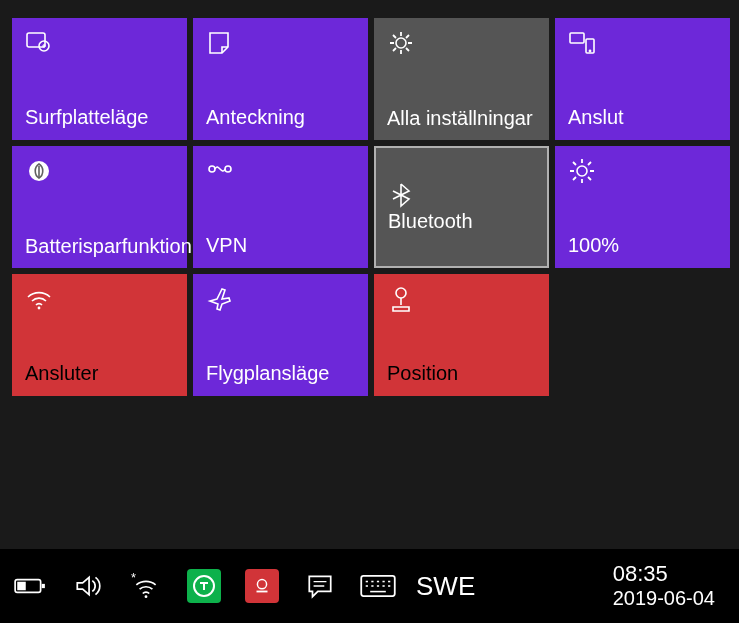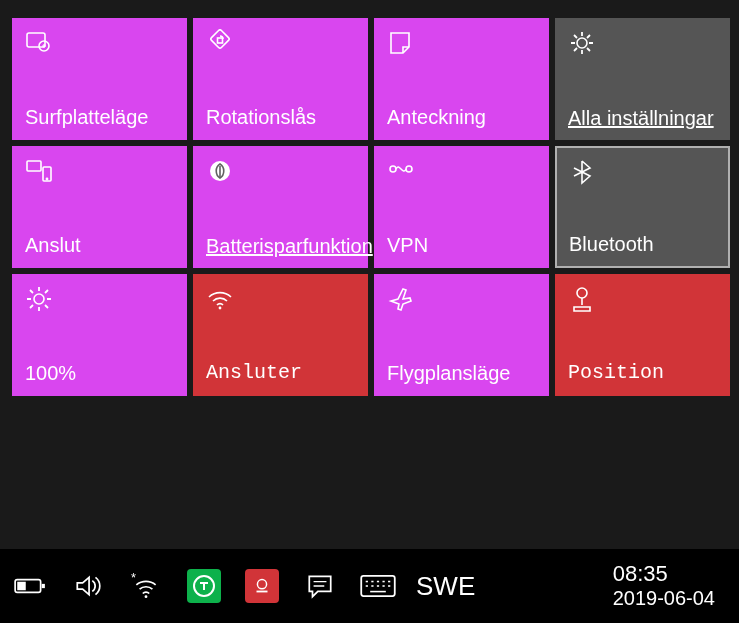--- a/index.html
+++ b/index.html
@@ -15,42 +15,42 @@
   .panel {
     position: absolute;
     left: 0; top: 0; right: 0;
     padding: 18px 12px 0 12px;
     display: grid;
     grid-template-columns: repeat(4, 175px);
     grid-auto-rows: 122px;
     gap: 6px;
   }
   .tile {
-    background: #d946ef;
+    background: #6d28d9;
     position: relative;
     padding: 10px 12px 10px 12px;
     display: flex;
     flex-direction: column;
     justify-content: space-between;
     cursor: pointer;
     border: 1px solid transparent;
   }
   .tile.dim { background: #555555; }
-  .tile.red { background: #d13438; color:#ffffff;font-family:Liberation Mono, monospace; }
-  .tile.outlined { border: 2px solid #b0b0b0; }
+  .tile.red { background: #d13438; color:#000000; }
+  .tile.outlined { border: 2px solid #b0b0b0; justify-content: center; }
   .tile .icon {
     width: 28px; height: 28px;
     display:flex; align-items:center; justify-content:center;
   }
   .tile .label {
     font-size: 20px;
     line-height: 24px;
     font-weight: 400;
   }
-  .tile .label.two-line { font-size:20px; line-height:22px;text-decoration:underline; }
+  .tile .label.two-line { font-size:20px; line-height:22px; }
   svg { stroke: #fff; fill: none; stroke-width: 1.6; }
   .red svg { stroke:#fff; }
   .taskbar {
     position: absolute;
     left:0; right:0; bottom:0;
     height: 74px;
     background: #000;
     display:flex;
     align-items:center;
     padding: 0 10px;
@@ -76,30 +76,20 @@
     <span class="icon">
       <svg viewBox="0 0 28 28" width="28" height="28">
         <rect x="2" y="4" width="18" height="14" rx="2"></rect>
         <circle cx="19" cy="17" r="5"></circle>
         <path d="M19 15 v4 M17 17 h4" stroke-width="1.2"></path>
       </svg>
     </span>
     <span class="label">Surfplatteläge</span>
   </div>
 
-  <div class="tile">
-    <span class="icon">
-      <svg viewBox="0 0 28 28" width="28" height="28">
-        <rect x="7" y="3" width="14" height="14" rx="2" transform="rotate(45 14 10)"></rect>
-        <rect x="11.5" y="9" width="5" height="5"></rect>
-        <path d="M14 7 a3 3 0 0 1 3 3"></path>
-      </svg>
-    </span>
-    <span class="label">Rotationslås</span>
-  </div>
 
   <div class="tile">
     <span class="icon">
       <svg viewBox="0 0 28 28" width="28" height="28">
         <path d="M4 4 h18 v14 l-6 6 h-12 z"></path>
         <path d="M16 24 v-6 h6"></path>
       </svg>
     </span>
     <span class="label">Anteckning</span>
   </div>

